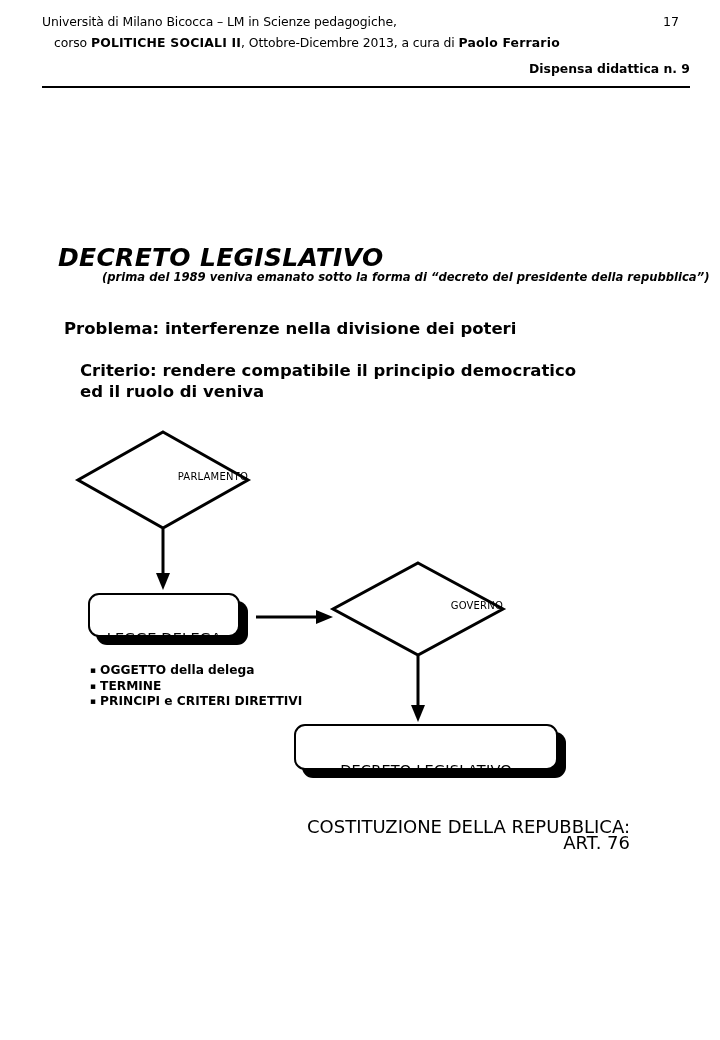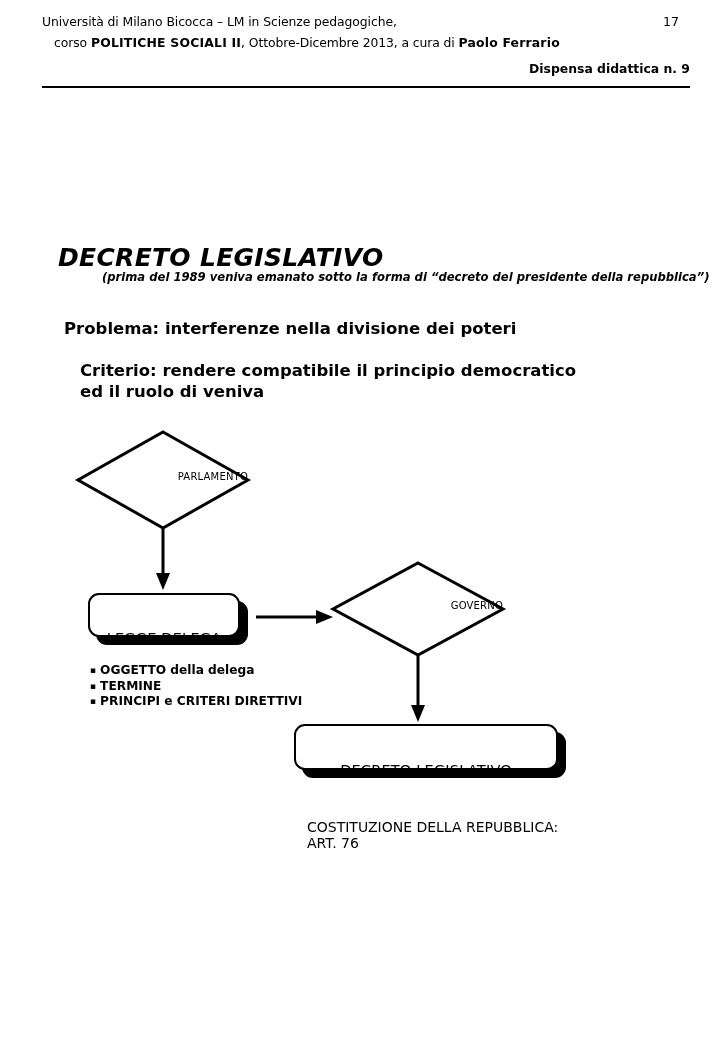--- a/index.html
+++ b/index.html
@@ -176,22 +176,23 @@
     font-size: 9px;
     margin-right: 4px;
     vertical-align: 1px;
   }
 
   
   #caption {
     position: absolute;
     left: 307px;
     top: 819px;
-    font-size: 14px;
+    font-size: 18px;
     line-height: 16px;
+    text-align: right;
   }
   #caption div { white-space: nowrap; }
 </style>
 </head>
 <body>
 
 <div id="header">
 
   <div class="hdr-line1">
     <span>Università di Milano Bicocca – LM in Scienze pedagogiche,</span>

